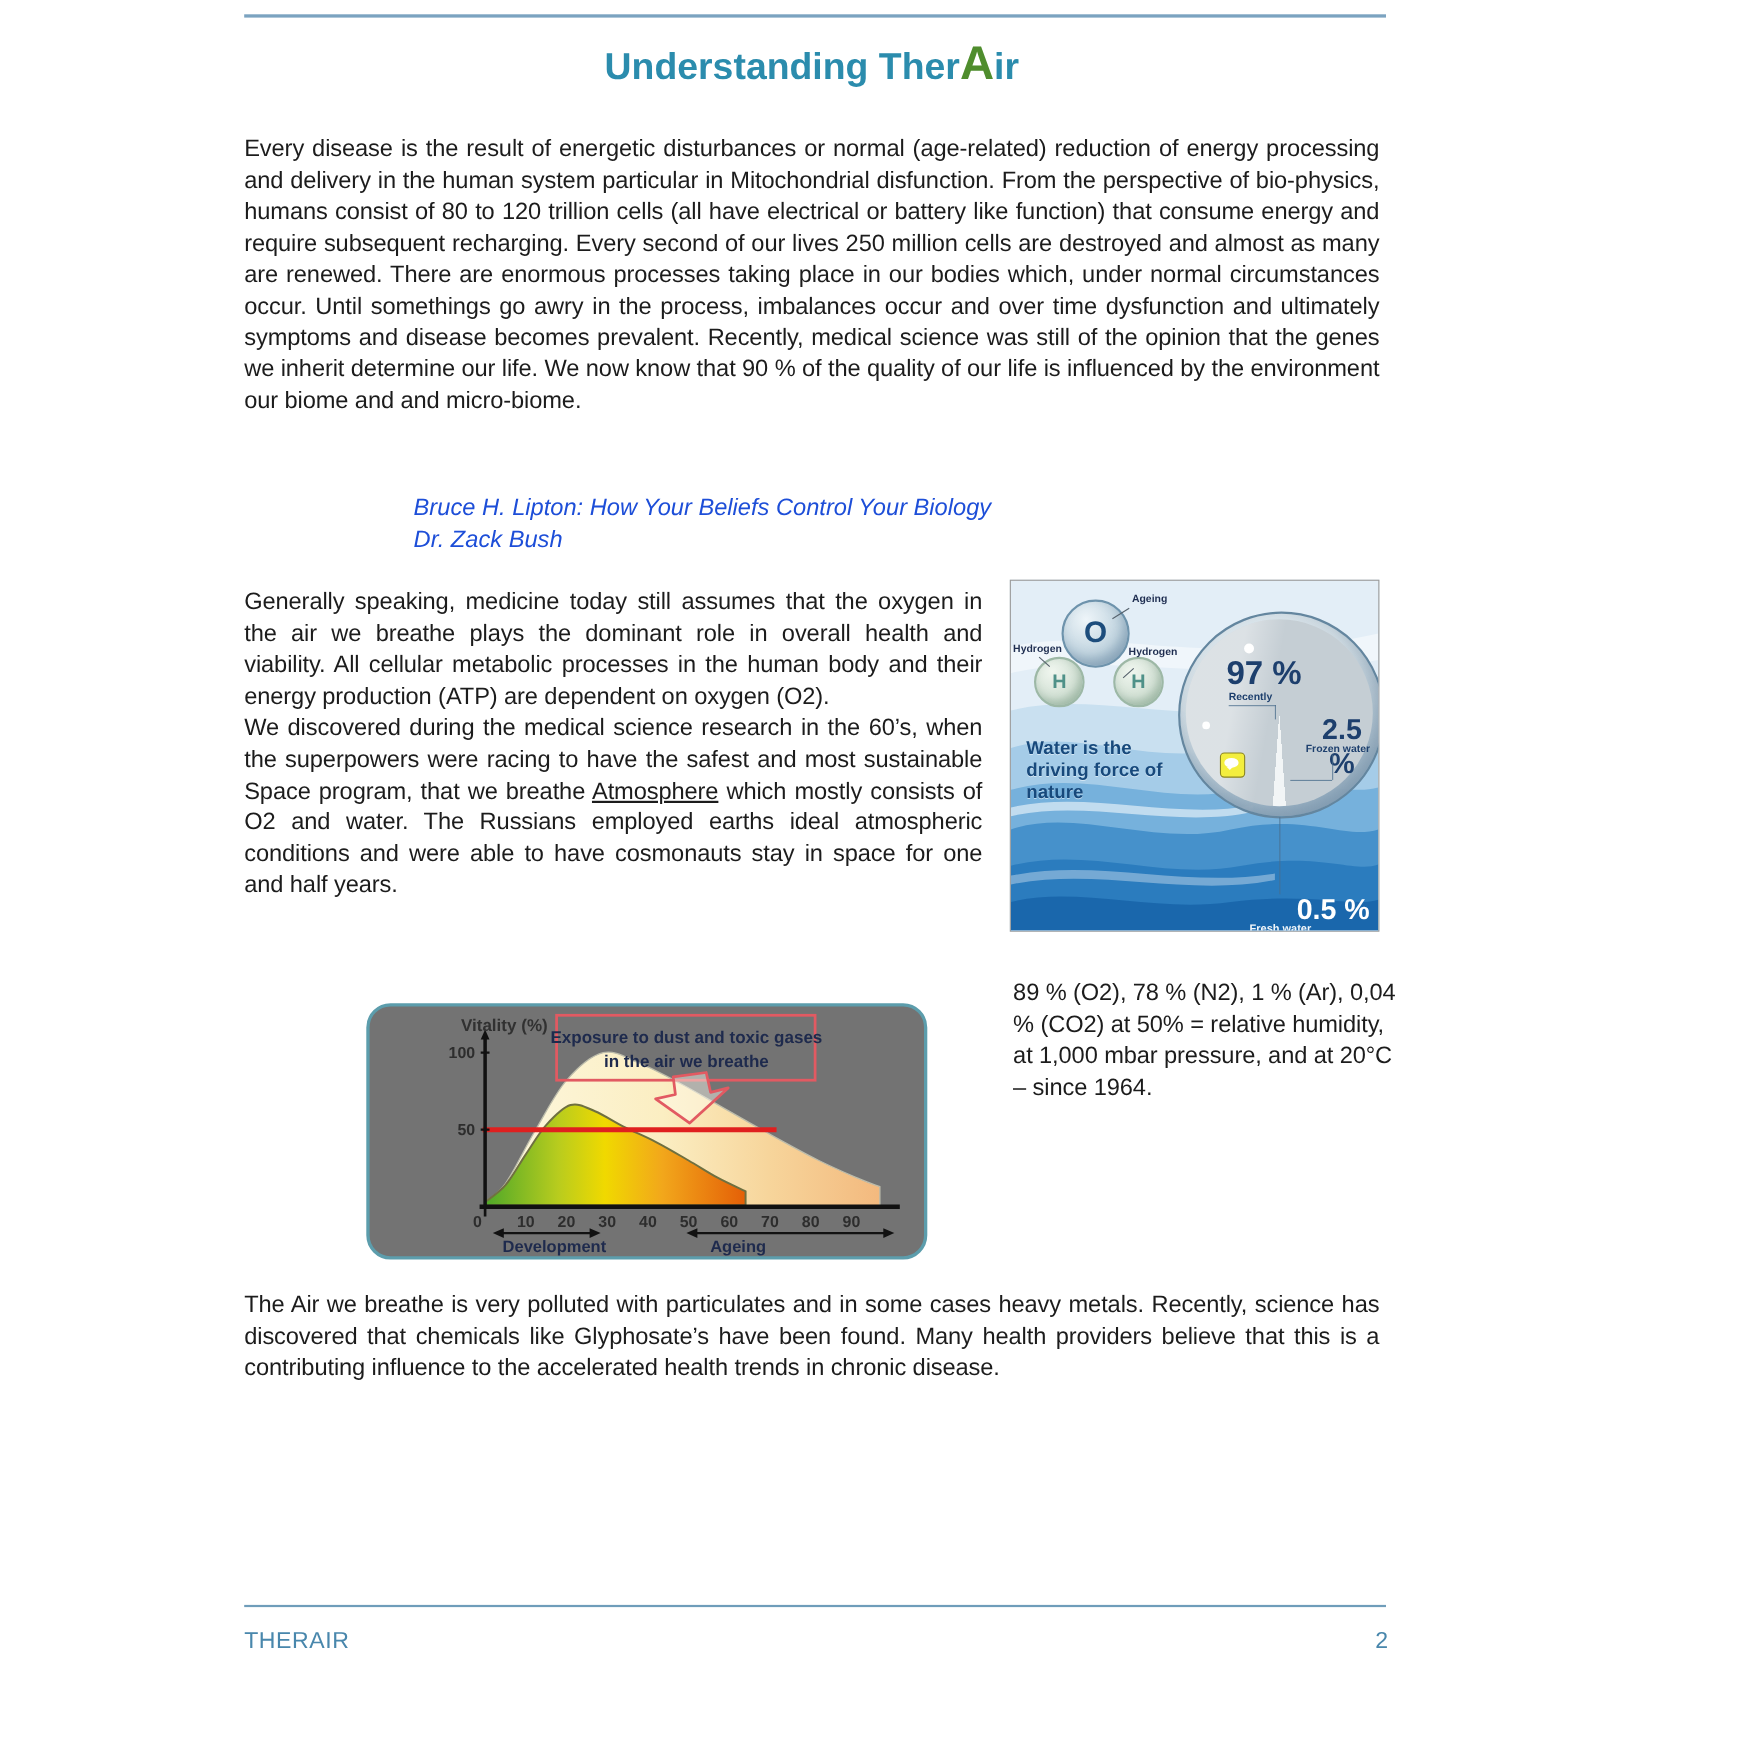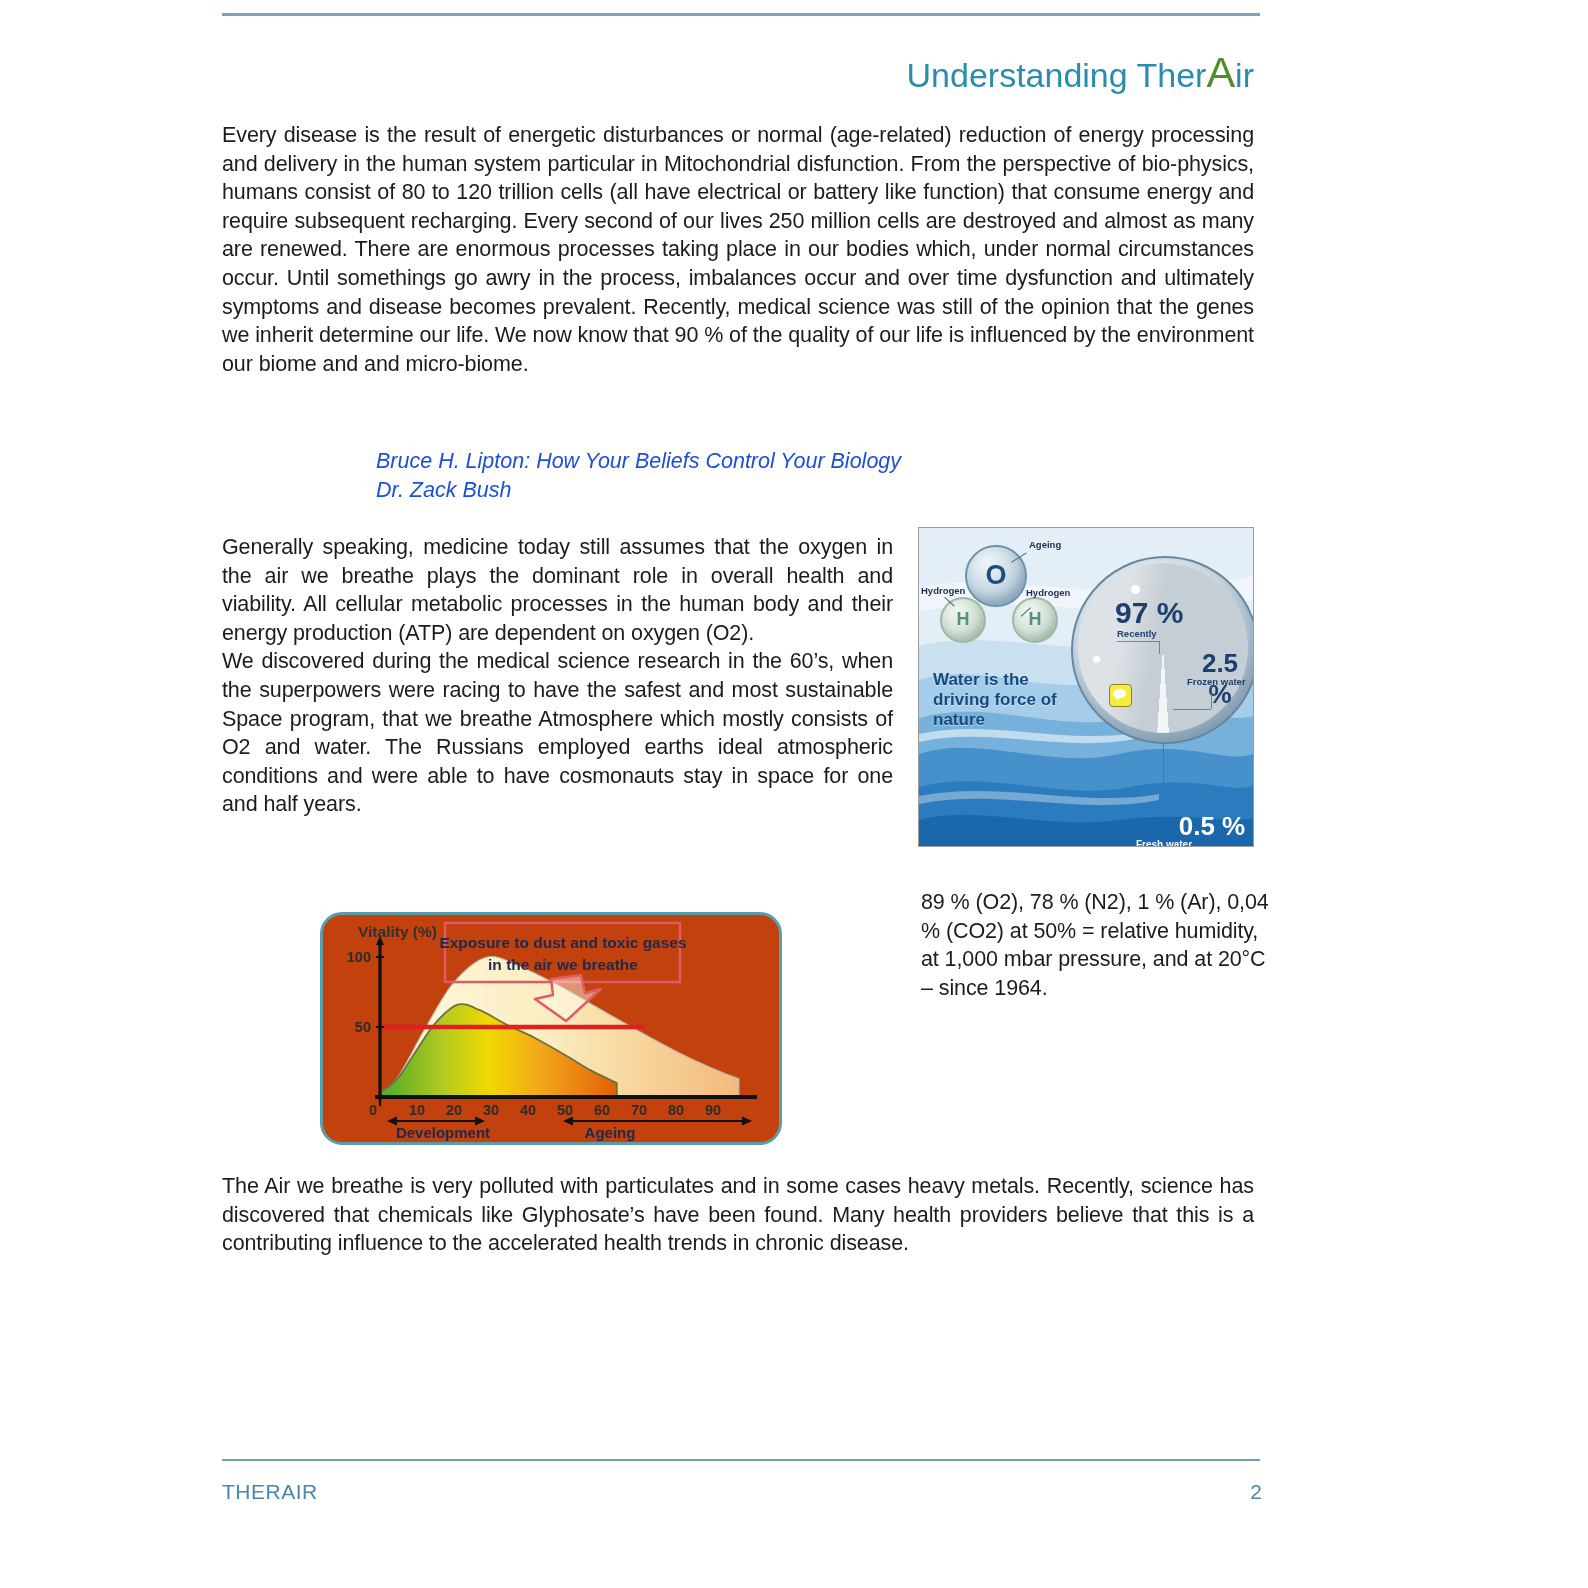--- a/index.html
+++ b/index.html
@@ -3,32 +3,32 @@
 <meta charset="utf-8">
 <style>
   html,body{margin:0;padding:0;background:#ffffff;}
   #page{position:relative;width:1588px;height:1588px;background:#ffffff;
         font-family:"Liberation Sans",sans-serif;overflow:hidden;}
 
   .rule{position:absolute;left:222px;width:1038px;height:3px;background:#7ba3c0;}
   #top-rule{top:13px;}
   #footer-rule{top:1459px;height:2px;background:#6f9dba;}
 
-  #title{position:absolute;left:222px;top:56px;width:1032px;text-align:right;
-         font-weight:normal;font-size:34px;color:#2b8cad;letter-spacing:0;}
+  #title{position:absolute;left:222px;top:42px;width:1032px;text-align:center;
+         font-weight:bold;font-size:34px;color:#2b8cad;letter-spacing:0;}
   #title .accent{color:#4f8d2d;font-size:43px;line-height:0;}
 
   .body-text{position:absolute;font-size:21.5px;line-height:28.6px;color:#1c1c1c;
              text-align:justify;letter-spacing:-0.1px;}
   #intro{left:222px;top:121px;width:1032px;}
   #citations{position:absolute;left:376px;top:447px;font-size:21.5px;line-height:28.6px;
              font-style:italic;color:#1d4ed8;}
   #left-col{left:222px;top:533px;width:671px;}
   #left-col p{margin:0;}
-  .underline{}
+  .underline{text-decoration:underline;}
   #side-note{left:921px;top:888px;width:350px;text-align:left;}
   #closing{left:222px;top:1172px;width:1032px;}
 
   #footer-brand{position:absolute;left:222px;top:1480px;font-size:21px;color:#4987ac;letter-spacing:0.5px;}
   #footer-page{position:absolute;right:326px;top:1480px;font-size:21px;color:#4987ac;}
 
   
   #water-img{position:absolute;left:918px;top:527px;width:334px;height:318px;
              border:1px solid #9b9b9b;overflow:hidden;background:#dcecf6;}
   #water-img svg.waves{position:absolute;left:0;top:0;}
@@ -63,22 +63,22 @@
     font-weight:bold;font-size:17px;line-height:20px;color:#17497c;
     text-shadow:0 1px 0 rgba(255,255,255,.5);}
   #comment-icon{position:absolute;left:190px;top:156px;width:21px;height:21px;
     background:#f3ee3f;border:1px solid #8a8423;border-radius:4px;cursor:pointer;}
   #comment-icon .glyph{position:absolute;left:3px;top:4px;width:13px;height:9px;
     background:#ffffff;border-radius:50%;}
   #comment-icon .glyph::after{content:"";position:absolute;left:2px;top:8px;
     border:3px solid transparent;border-top-color:#ffffff;}
 
   
-  #chart-box{position:absolute;left:320px;top:912px;width:456px;height:227px;
-    background:#c2410c;border:3px solid #5c9dac;border-radius:22px;}
+  #chart-box{position:absolute;left:333px;top:912px;width:456px;height:227px;
+    background:#737373;border:3px solid #5c9dac;border-radius:22px;padding-left:48px;}
   #chart-box svg{display:block;}
   .tick{font:bold 14.5px "Liberation Sans",sans-serif;fill:#2d2d2d;text-anchor:middle;}
   .ytick{text-anchor:end;}
   .ylab{font:bold 15.5px "Liberation Sans",sans-serif;fill:#313131;}
   .anno{font:bold 15.5px "Liberation Sans",sans-serif;fill:#1e2a4d;text-anchor:middle;}
   .phase{font:bold 15px "Liberation Sans",sans-serif;fill:#1e2a4d;text-anchor:middle;}
 </style>
 </head>
 <body>
 

